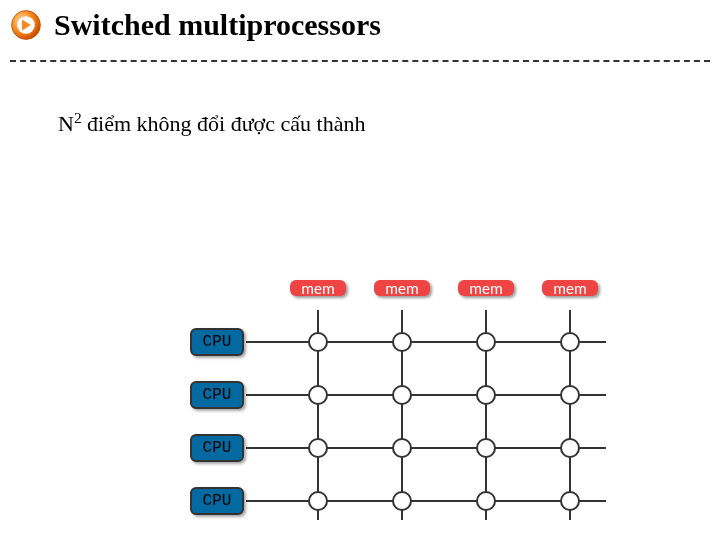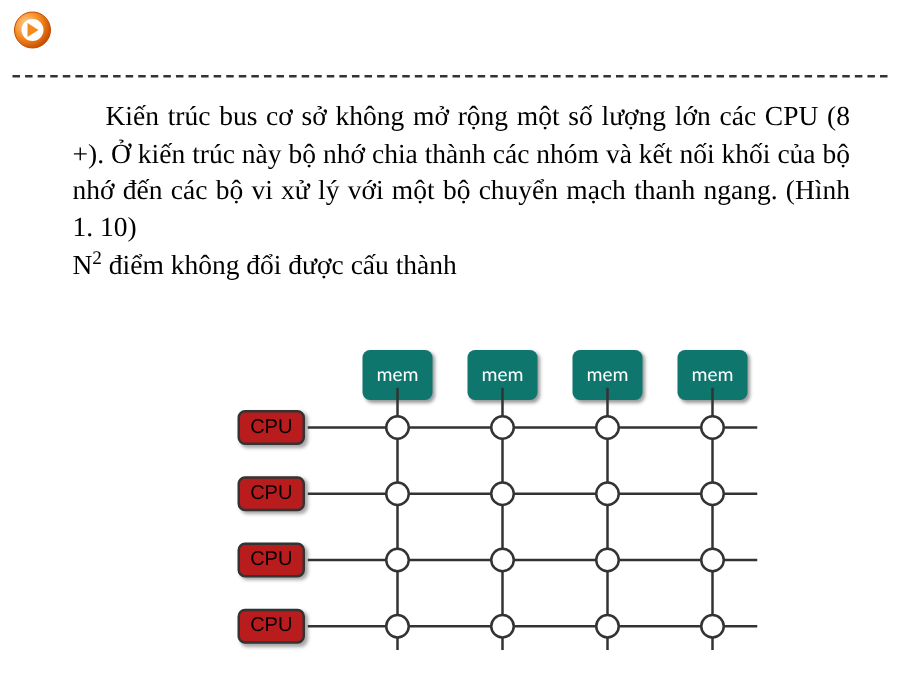--- a/index.html
+++ b/index.html
@@ -56,46 +56,46 @@
   }
   .mem-row {
     position: absolute;
     top: 0;
     left: 100px;
     display: flex;
     gap: 28px;
   }
   .mem-box {
     width: 56px;
-    height: 40px;
-    background: #0f766e;
+    height: 16px;
+    background: #ef4444;
     color: #fff;
     font-family: Calibri, Arial, sans-serif;
     font-size: 16px;
     display: flex;
     align-items: center;
     justify-content: center;
     border-radius: 6px;
     box-shadow: 2px 2px 3px rgba(0,0,0,0.4);
   }
   .cpu-col {
     position: absolute;
     left: 0;
     top: 48px;
     display: flex;
     flex-direction: column;
     gap: 25px;
   }
   .cpu-box {
     width: 54px;
     height: 28px;
-    background: #b91c1c;
+    background: #0369a1;
     border: 2px solid #333;
     border-radius: 6px;
-    font-family: Liberation Sans, sans-serif;
+    font-family: Liberation Mono, monospace;
     font-size: 16px;
     display: flex;
     align-items: center;
     justify-content: center;
     box-shadow: 2px 2px 3px rgba(0,0,0,0.35);
   }
   .grid {
     position: absolute;
     left: 56px;
     top: 30px;
@@ -114,26 +114,27 @@
           <stop offset="0%" stop-color="#ffd9a0"></stop>
           <stop offset="55%" stop-color="#f58a1f"></stop>
           <stop offset="100%" stop-color="#c74a00"></stop>
         </radialGradient>
       </defs>
       <circle cx="20" cy="20" r="18" fill="url(#rg)" stroke="#c74a00" stroke-width="1"></circle>
       <circle cx="20" cy="20" r="11" fill="#fff"></circle>
       <path d="M15 13 L26 20 L15 27 Z" fill="#f58a1f"></path>
     </svg>
   </span>
+  <span class="title">Switched multiprocessors</span>
 </div>
 
 <hr class="divider">
 
 <div class="body-text">
-  <span style="display:inline-block;width:1.2em"></span><span>Kiến trúc bus cơ sở không mở rộng một số lượng lớn các CPU (8 +). Ở kiến trúc này bộ nhớ chia thành các nhóm và kết nối khối của bộ nhớ đến các bộ vi xử lý với một bộ chuyển mạch thanh ngang. (Hình 1. 10)</span><br>
+  <span style="display:inline-block;width:1.2em"></span><br>
   <span>N</span><sup>2</sup><span>  điểm không đổi được cấu thành</span>
 </div>
 
 <div class="diagram">
   <div class="mem-row">
     <div class="mem-box">mem</div>
     <div class="mem-box">mem</div>
     <div class="mem-box">mem</div>
     <div class="mem-box">mem</div>
   </div>

